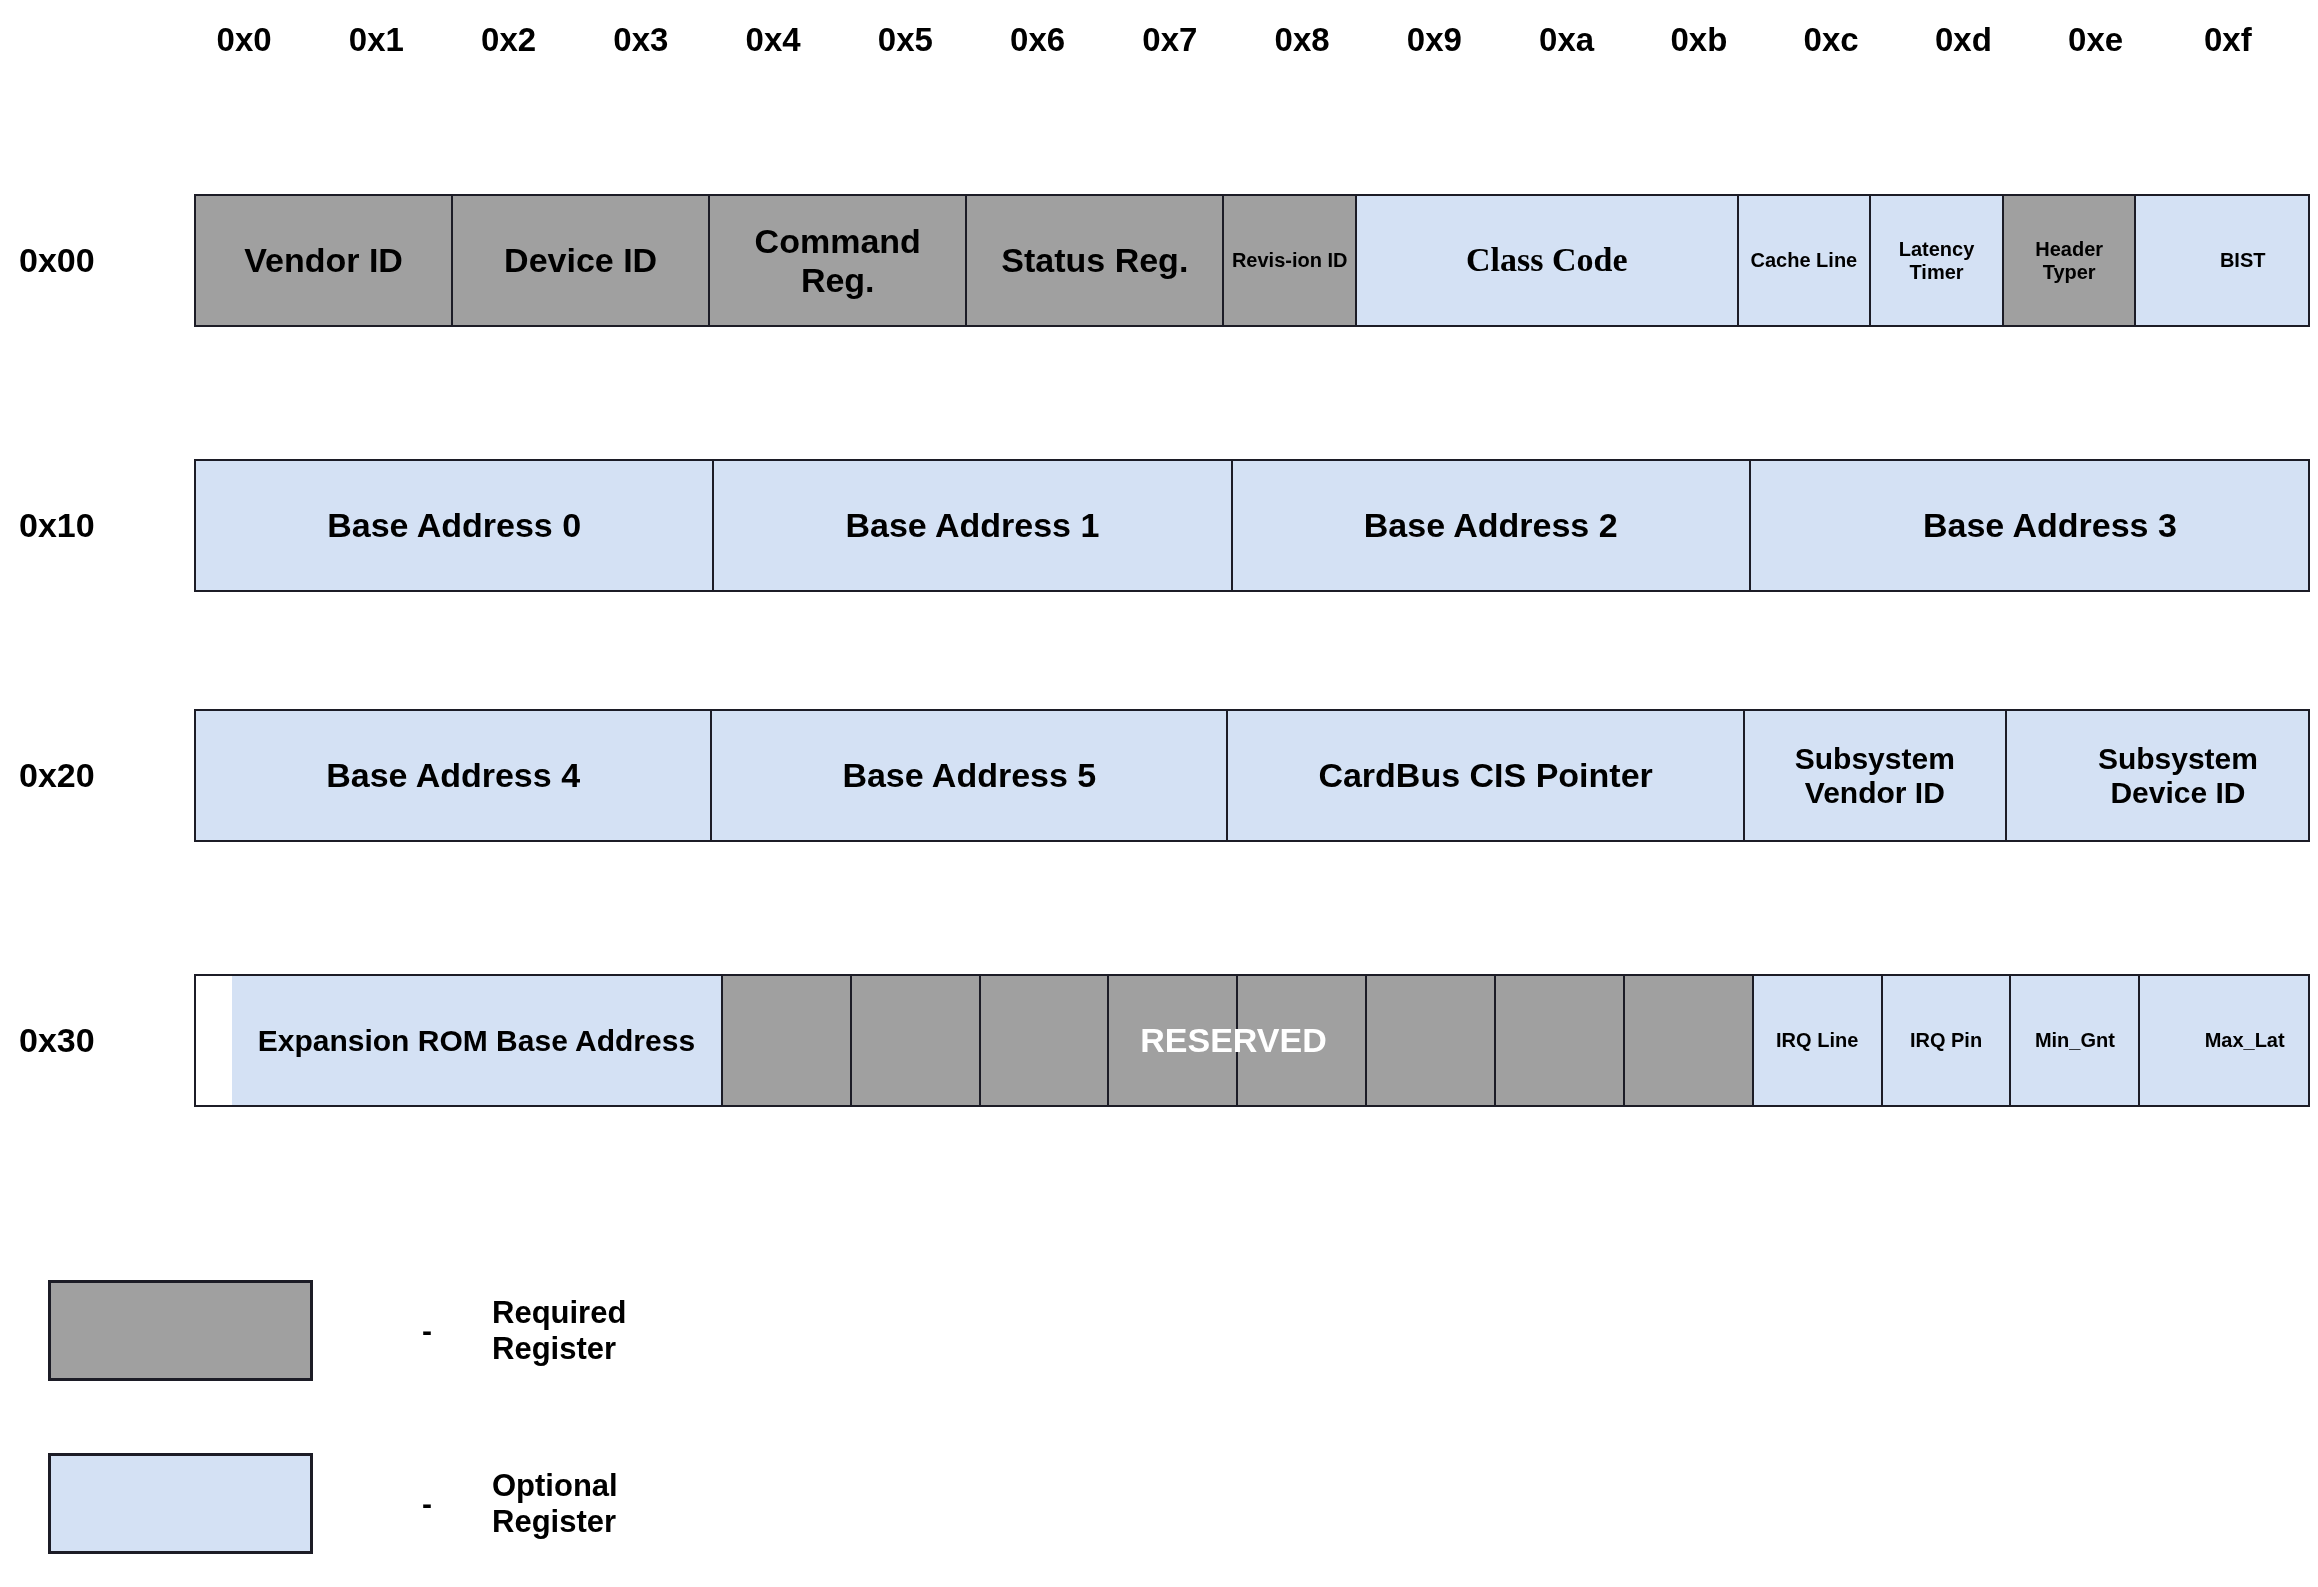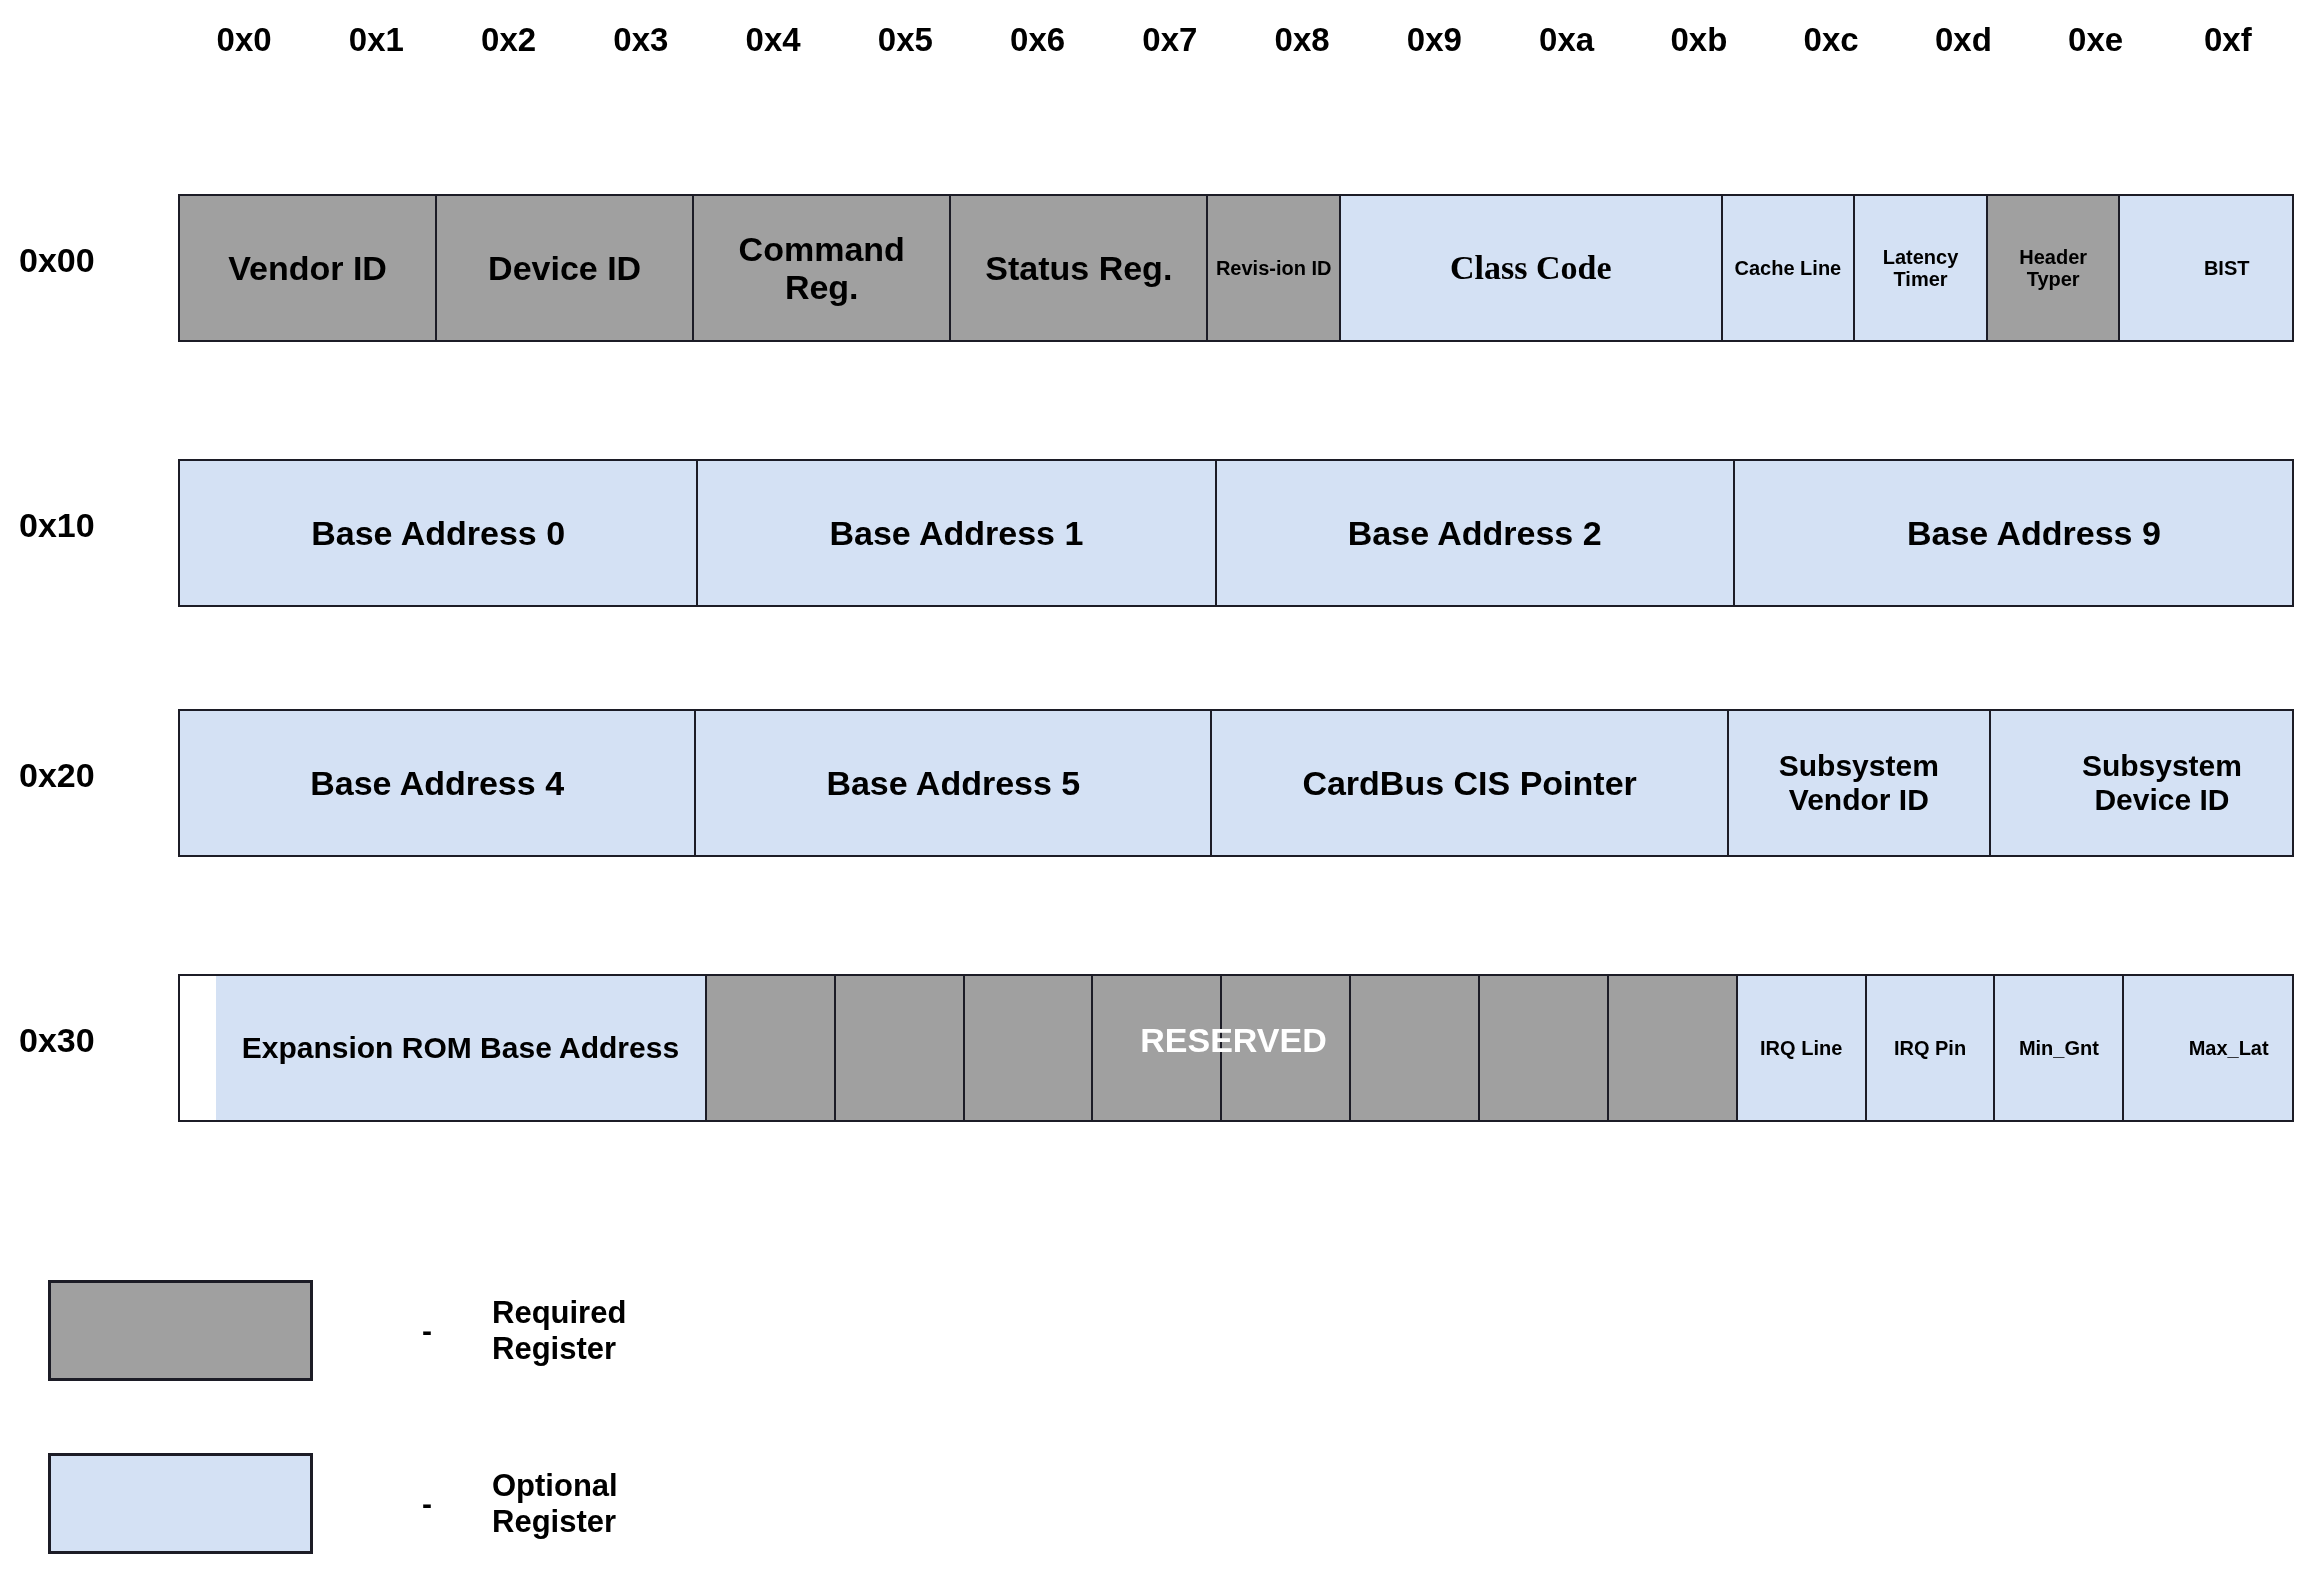--- a/index.html
+++ b/index.html
@@ -62,24 +62,24 @@
     height: 133px;
     display: flex;
     align-items: center;
     justify-content: flex-start;
     font-size: 34px;
     font-weight: bold;
   }
 
   .cells {
     position: absolute;
-    left: 178px;
+    left: 194px;
     top: 0;
     width: 2116px;
-    height: 148px;
+    height: 133px;
     display: flex;
     box-sizing: border-box;
     border: 2.3px solid #1c1c26;
   }
 
   .cell {
     box-sizing: border-box;
     border-right: 2.3px solid #1c1c26;
     display: flex;
     align-items: center;
@@ -201,21 +201,21 @@
         <div class="cell fill-blue t-xs" style="flex-grow: 1; flex-basis: 0px;">BIST</div>
       </div>
   </div>
 
   <div class="reg-row row-1">
     <div class="row-label">0x10</div>
     <div class="cells">
         <div class="cell fill-blue t-lg" style="flex-grow: 4; flex-basis: 0px;">Base Address 0</div>
         <div class="cell fill-blue t-lg" style="flex-grow: 4; flex-basis: 0px;">Base Address 1</div>
         <div class="cell fill-blue t-lg" style="flex-grow: 4; flex-basis: 0px;">Base Address 2</div>
-        <div class="cell fill-blue t-lg" style="flex-grow: 4; flex-basis: 0px;">Base Address 9</div>
+        <div class="cell fill-blue t-lg" style="flex-grow: 4; flex-basis: 0px;">Base Address 3</div>
       </div>
   </div>
 
   <div class="reg-row row-2">
     <div class="row-label">0x20</div>
     <div class="cells">
         <div class="cell fill-blue t-lg" style="flex-grow: 4; flex-basis: 0px;">Base Address 4</div>
         <div class="cell fill-blue t-lg" style="flex-grow: 4; flex-basis: 0px;">Base Address 5</div>
         <div class="cell fill-blue t-lg" style="flex-grow: 4; flex-basis: 0px;">CardBus CIS Pointer</div>
         <div class="cell fill-blue t-md" style="flex-grow: 2; flex-basis: 0px;">Subsystem Vendor ID</div>

